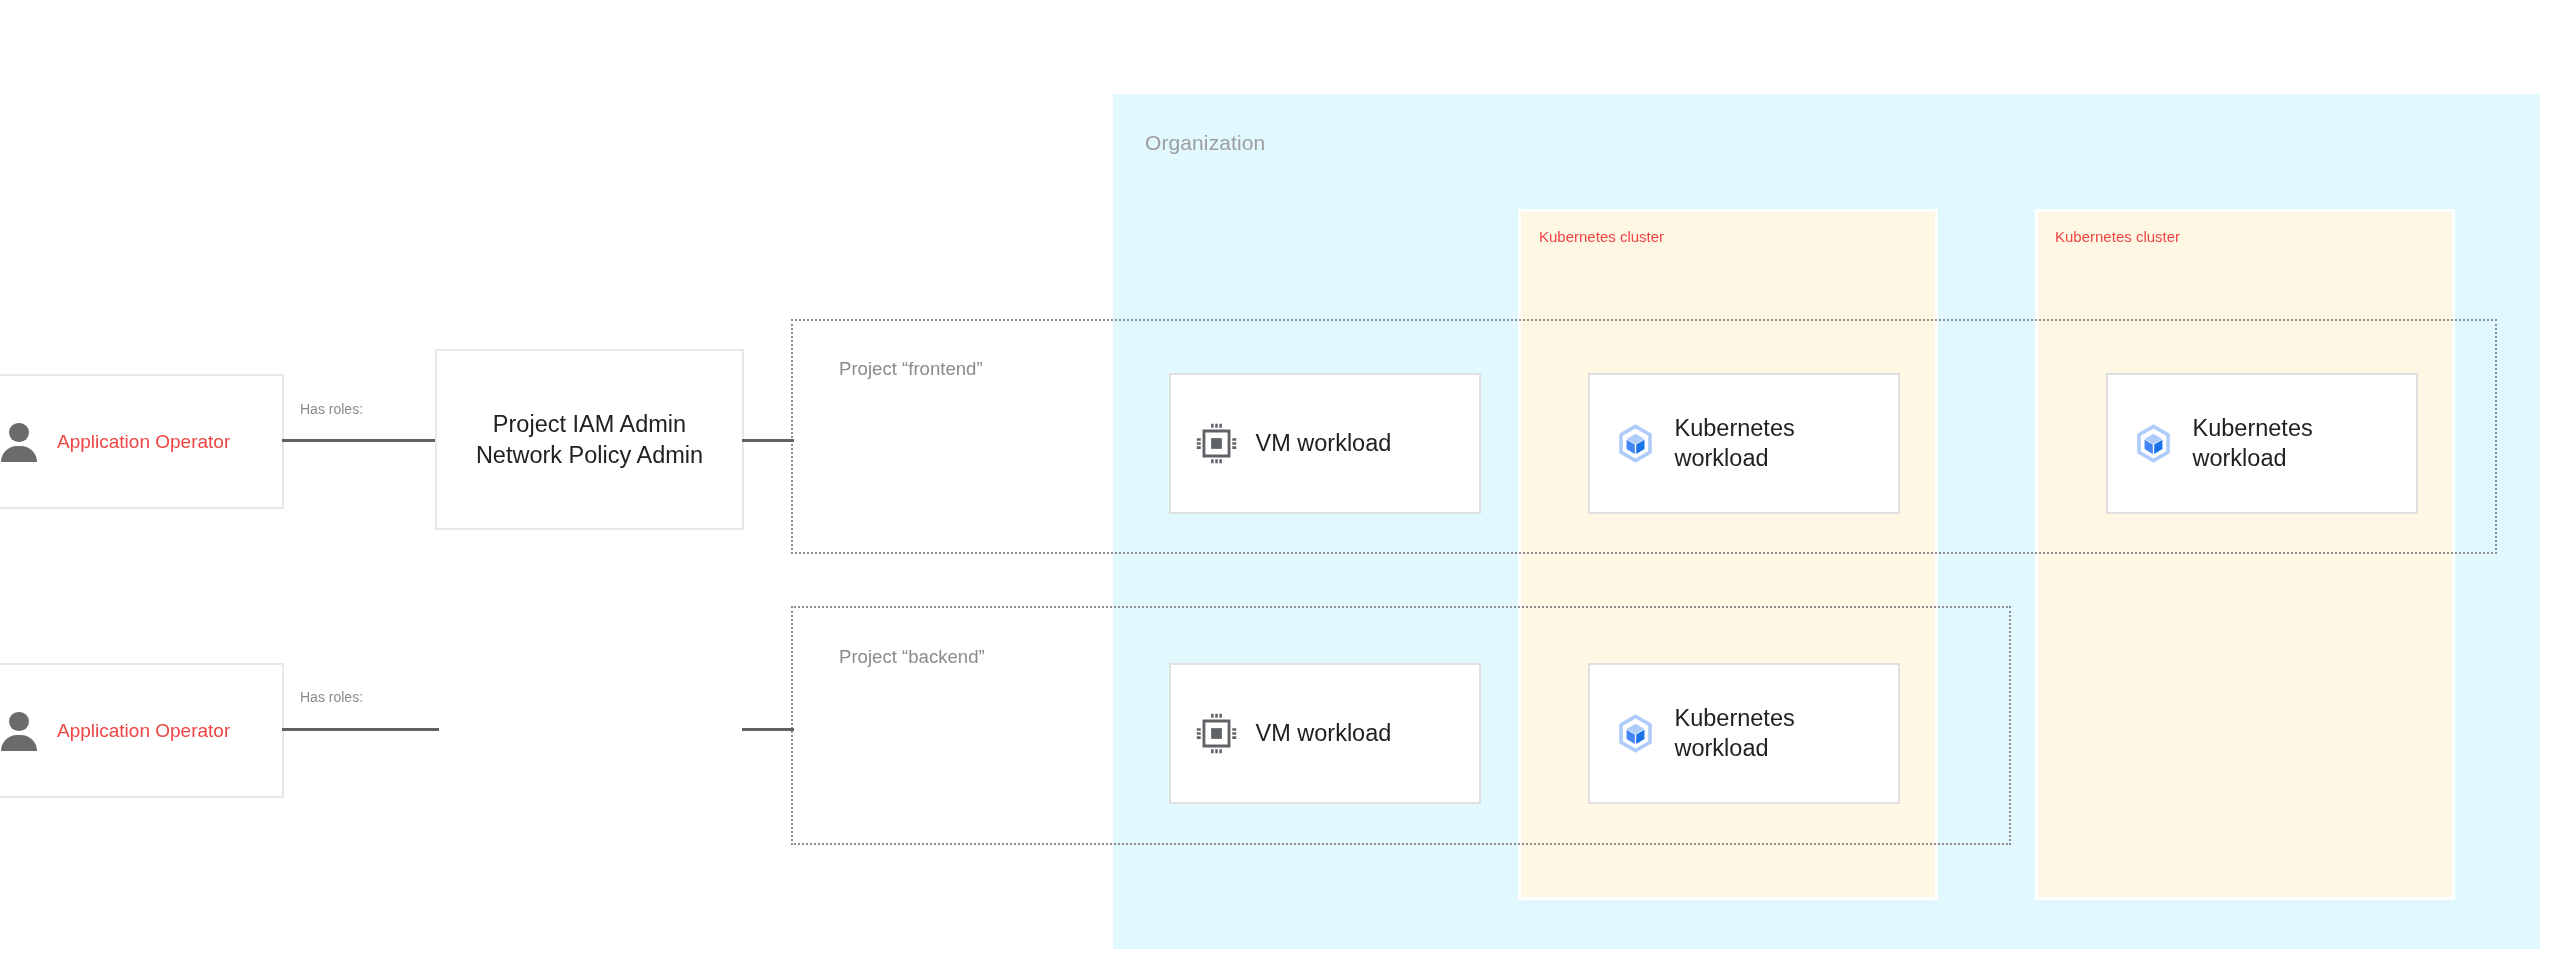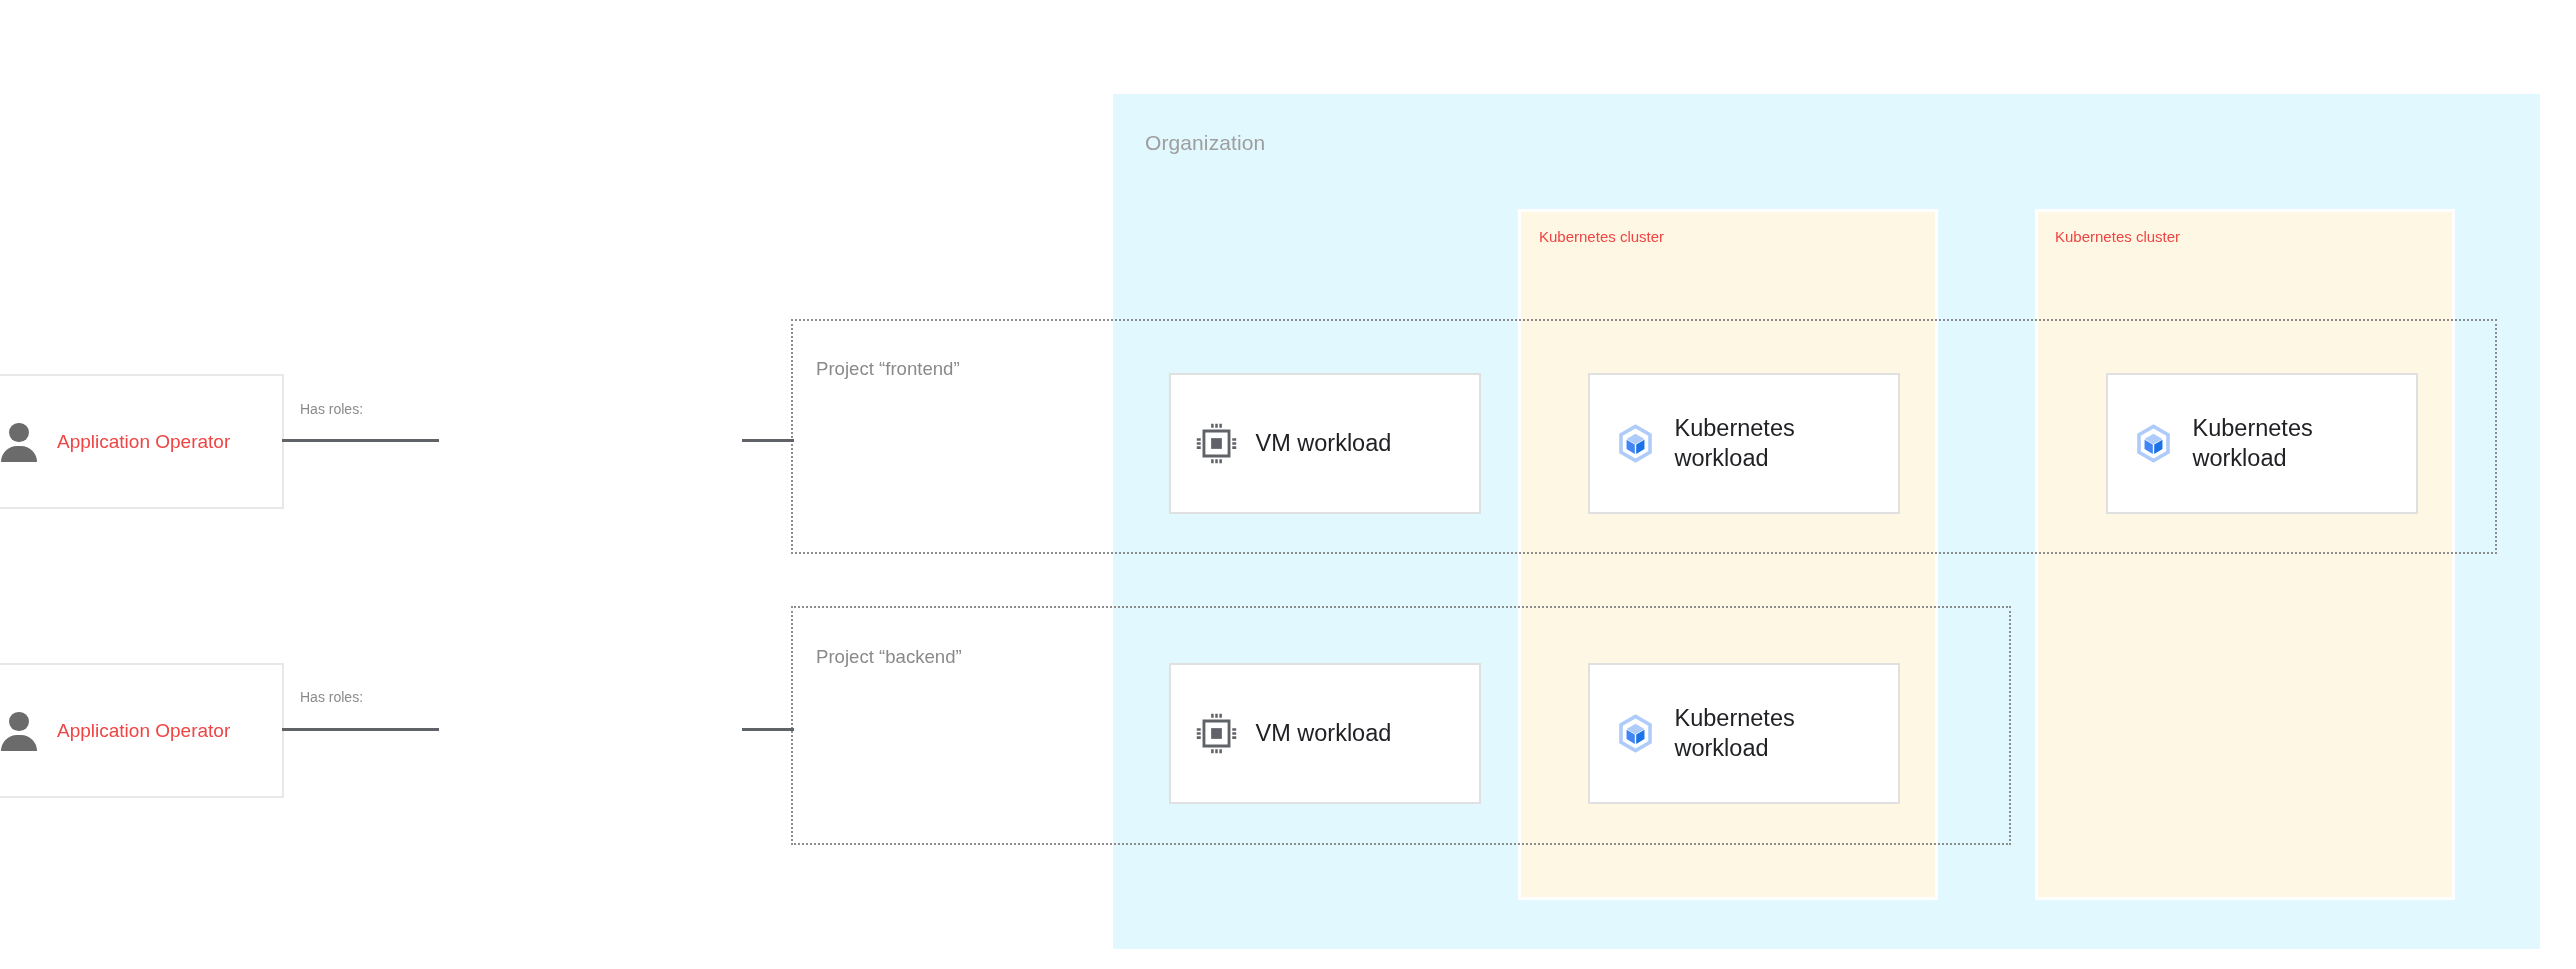--- a/index.html
+++ b/index.html
@@ -74,20 +74,21 @@
     left: 791px;
     top: 606px;
     width: 1220px;
     height: 239px;
   }
   .project-label {
     position: absolute;
     font-size: 18.6px;
     color: #8a8a8a;
     white-space: nowrap;
+    margin-left: 23px;
   }
   .project-label-frontend { left: 816px; top: 358px; }
   .project-label-backend  { left: 816px; top: 646px; }
 
   
   .user-card {
     position: absolute;
     background: #ffffff;
     border: 2.1px solid #e8e8e8;
     display: flex;
@@ -202,20 +203,23 @@
 
   <div class="user-card user-card-1">
     <span class="user-icon">
       <span class="head"></span>
         <span class="body"></span>
     </span>
     <span class="user-label">Application Operator</span>
   </div>
   <div class="conn conn-1a"></div>
   <div class="has-roles has-roles-1">Has roles:</div>
+  <div class="role-box role-box-1">
+    <span class="role-text">Project IAM Admin Network Policy Admin</span>
+  </div>
   <div class="conn conn-1b"></div>
 
   <div class="user-card user-card-2">
     <span class="user-icon">
       <span class="head"></span>
         <span class="body"></span>
     </span>
     <span class="user-label">Application Operator</span>
   </div>
   <div class="conn conn-2a"></div>

